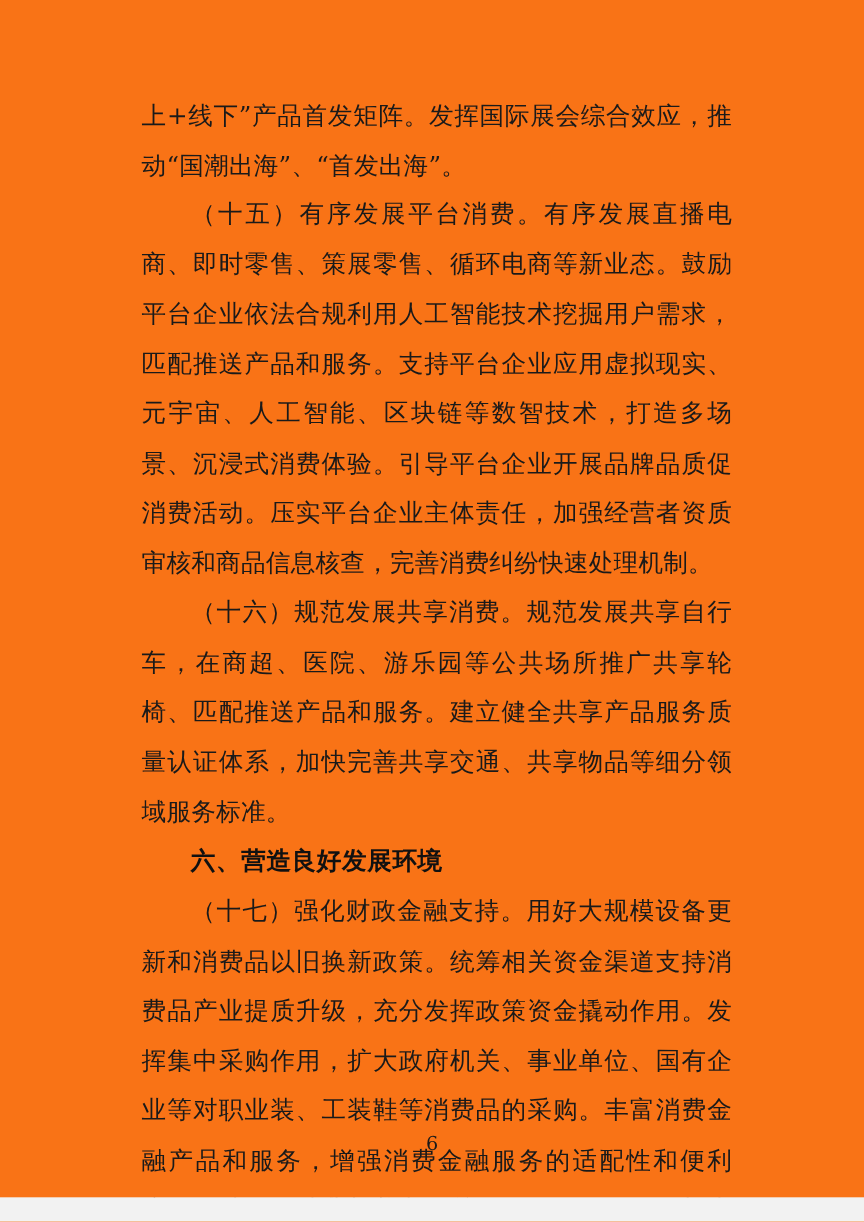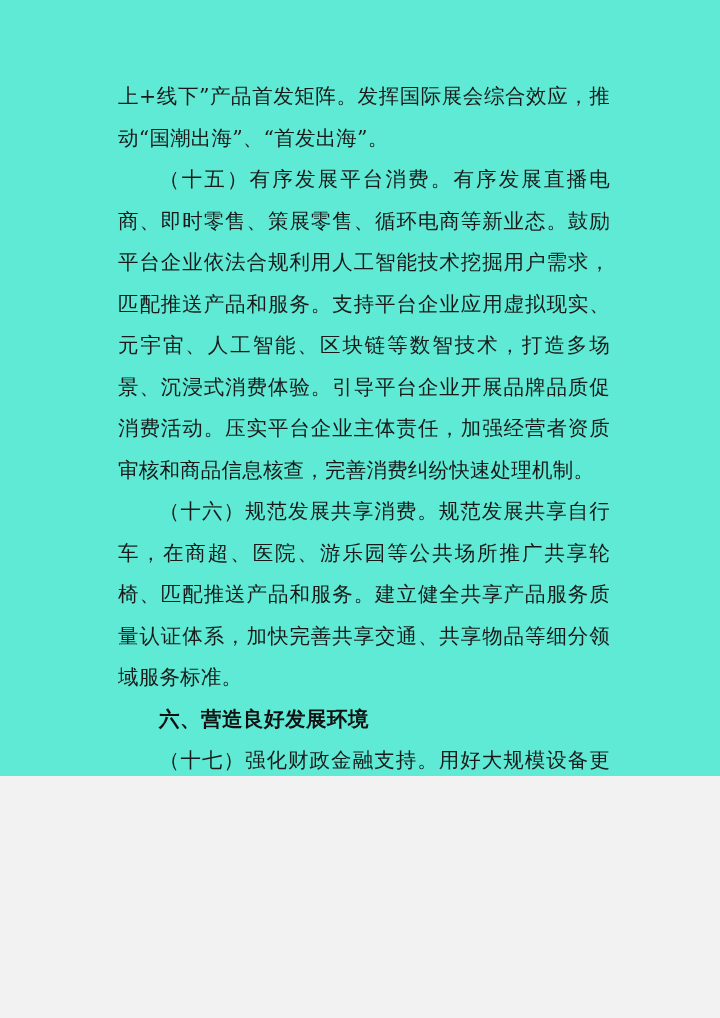--- a/index.html
+++ b/index.html
@@ -6,22 +6,22 @@
     margin: 0;
     padding: 0;
     background: #f2f2f2;
   }
   body {
     font-family: "DejaVu Serif", "Liberation Serif", serif;
   }
   .page {
     position: relative;
     width: 720px;
-    height: 776px;
-    background: #5eead4;
+    height: 998px;
+    background: #f97316;
     margin: 0 auto;
     overflow: hidden;
   }
   .doc-body {
     position: absolute;
     left: 118px;
     top: 76px;
     width: 492px;
   }
   .para {
@@ -39,21 +39,21 @@
     font-family: Liberation Serif, serif;
   }
   .heading {
     font-size: 20.5px;
     line-height: 41.5px;
     color: #111111;
     margin: 0;
     text-indent: 41px;
     font-weight: bold;
     letter-spacing: 0.5px;
-    font-family: Liberation Serif, serif;
+    font-family: Liberation Mono, monospace;
   }
   .page-number {
     position: absolute;
     left: 0;
     right: 0;
     top: 943px;
     text-align: center;
     font-size: 16px;
     color: #1a1a1a;
     font-family: "DejaVu Serif", "Liberation Serif", serif;

